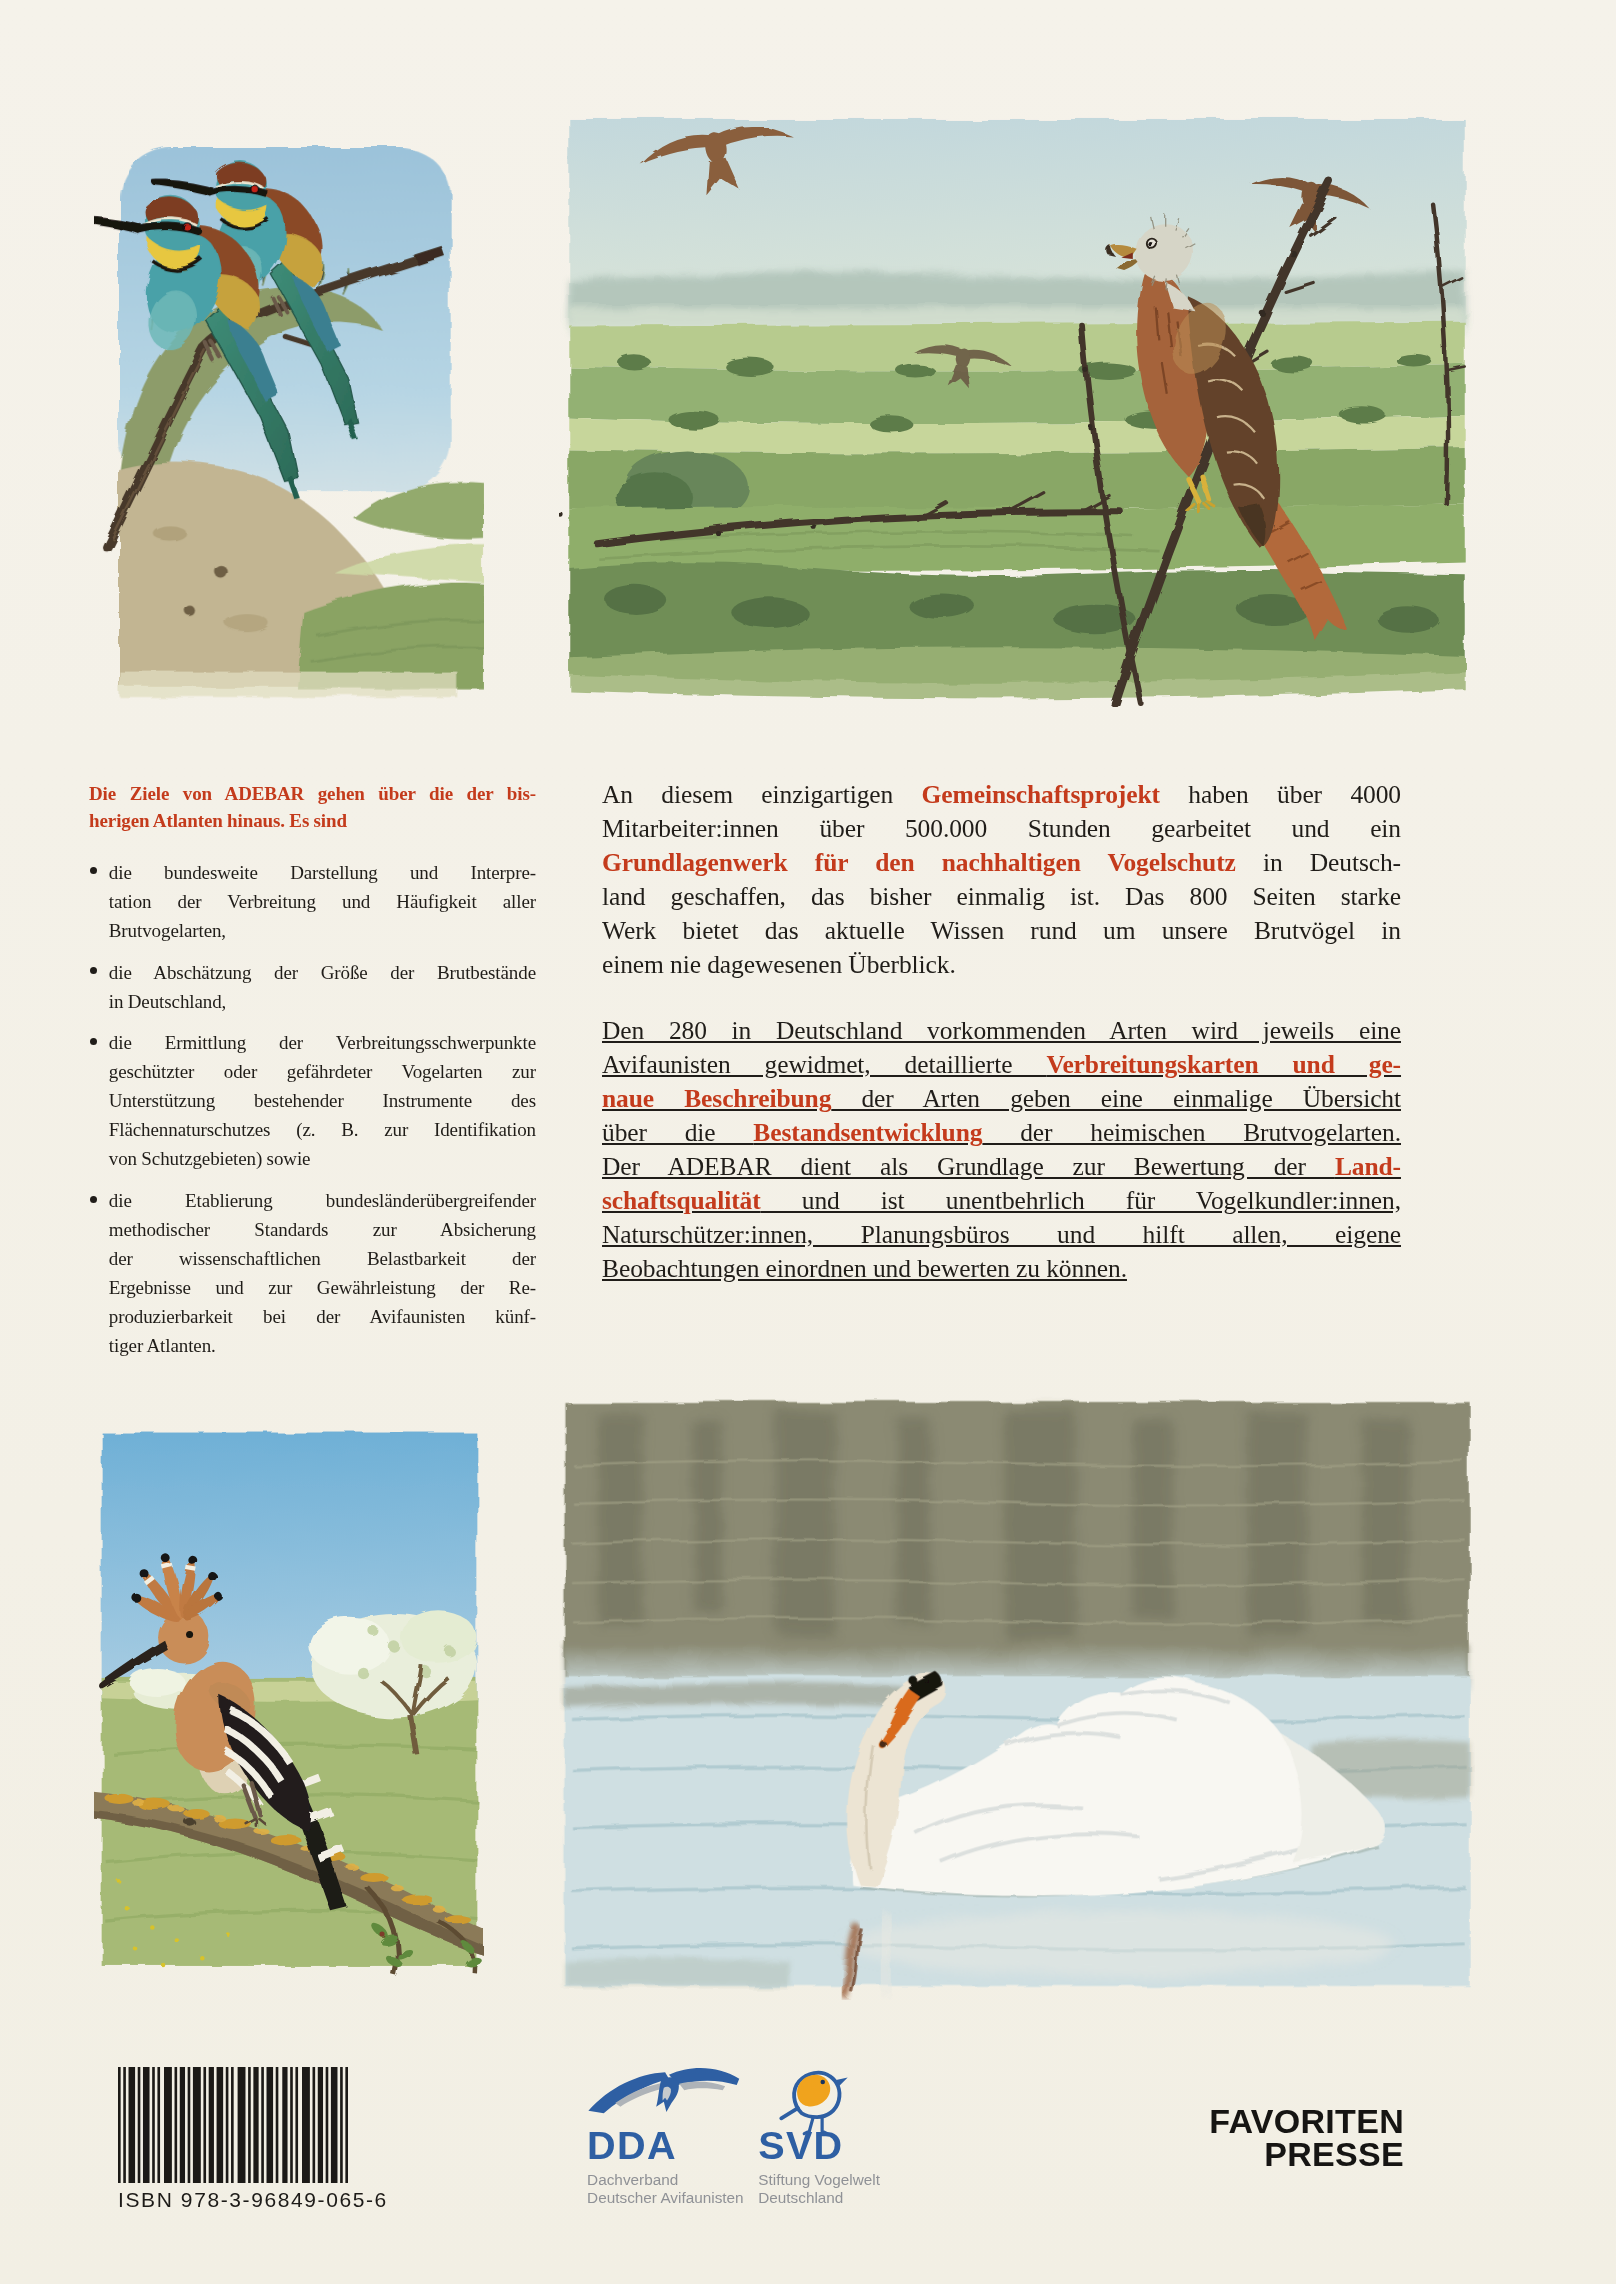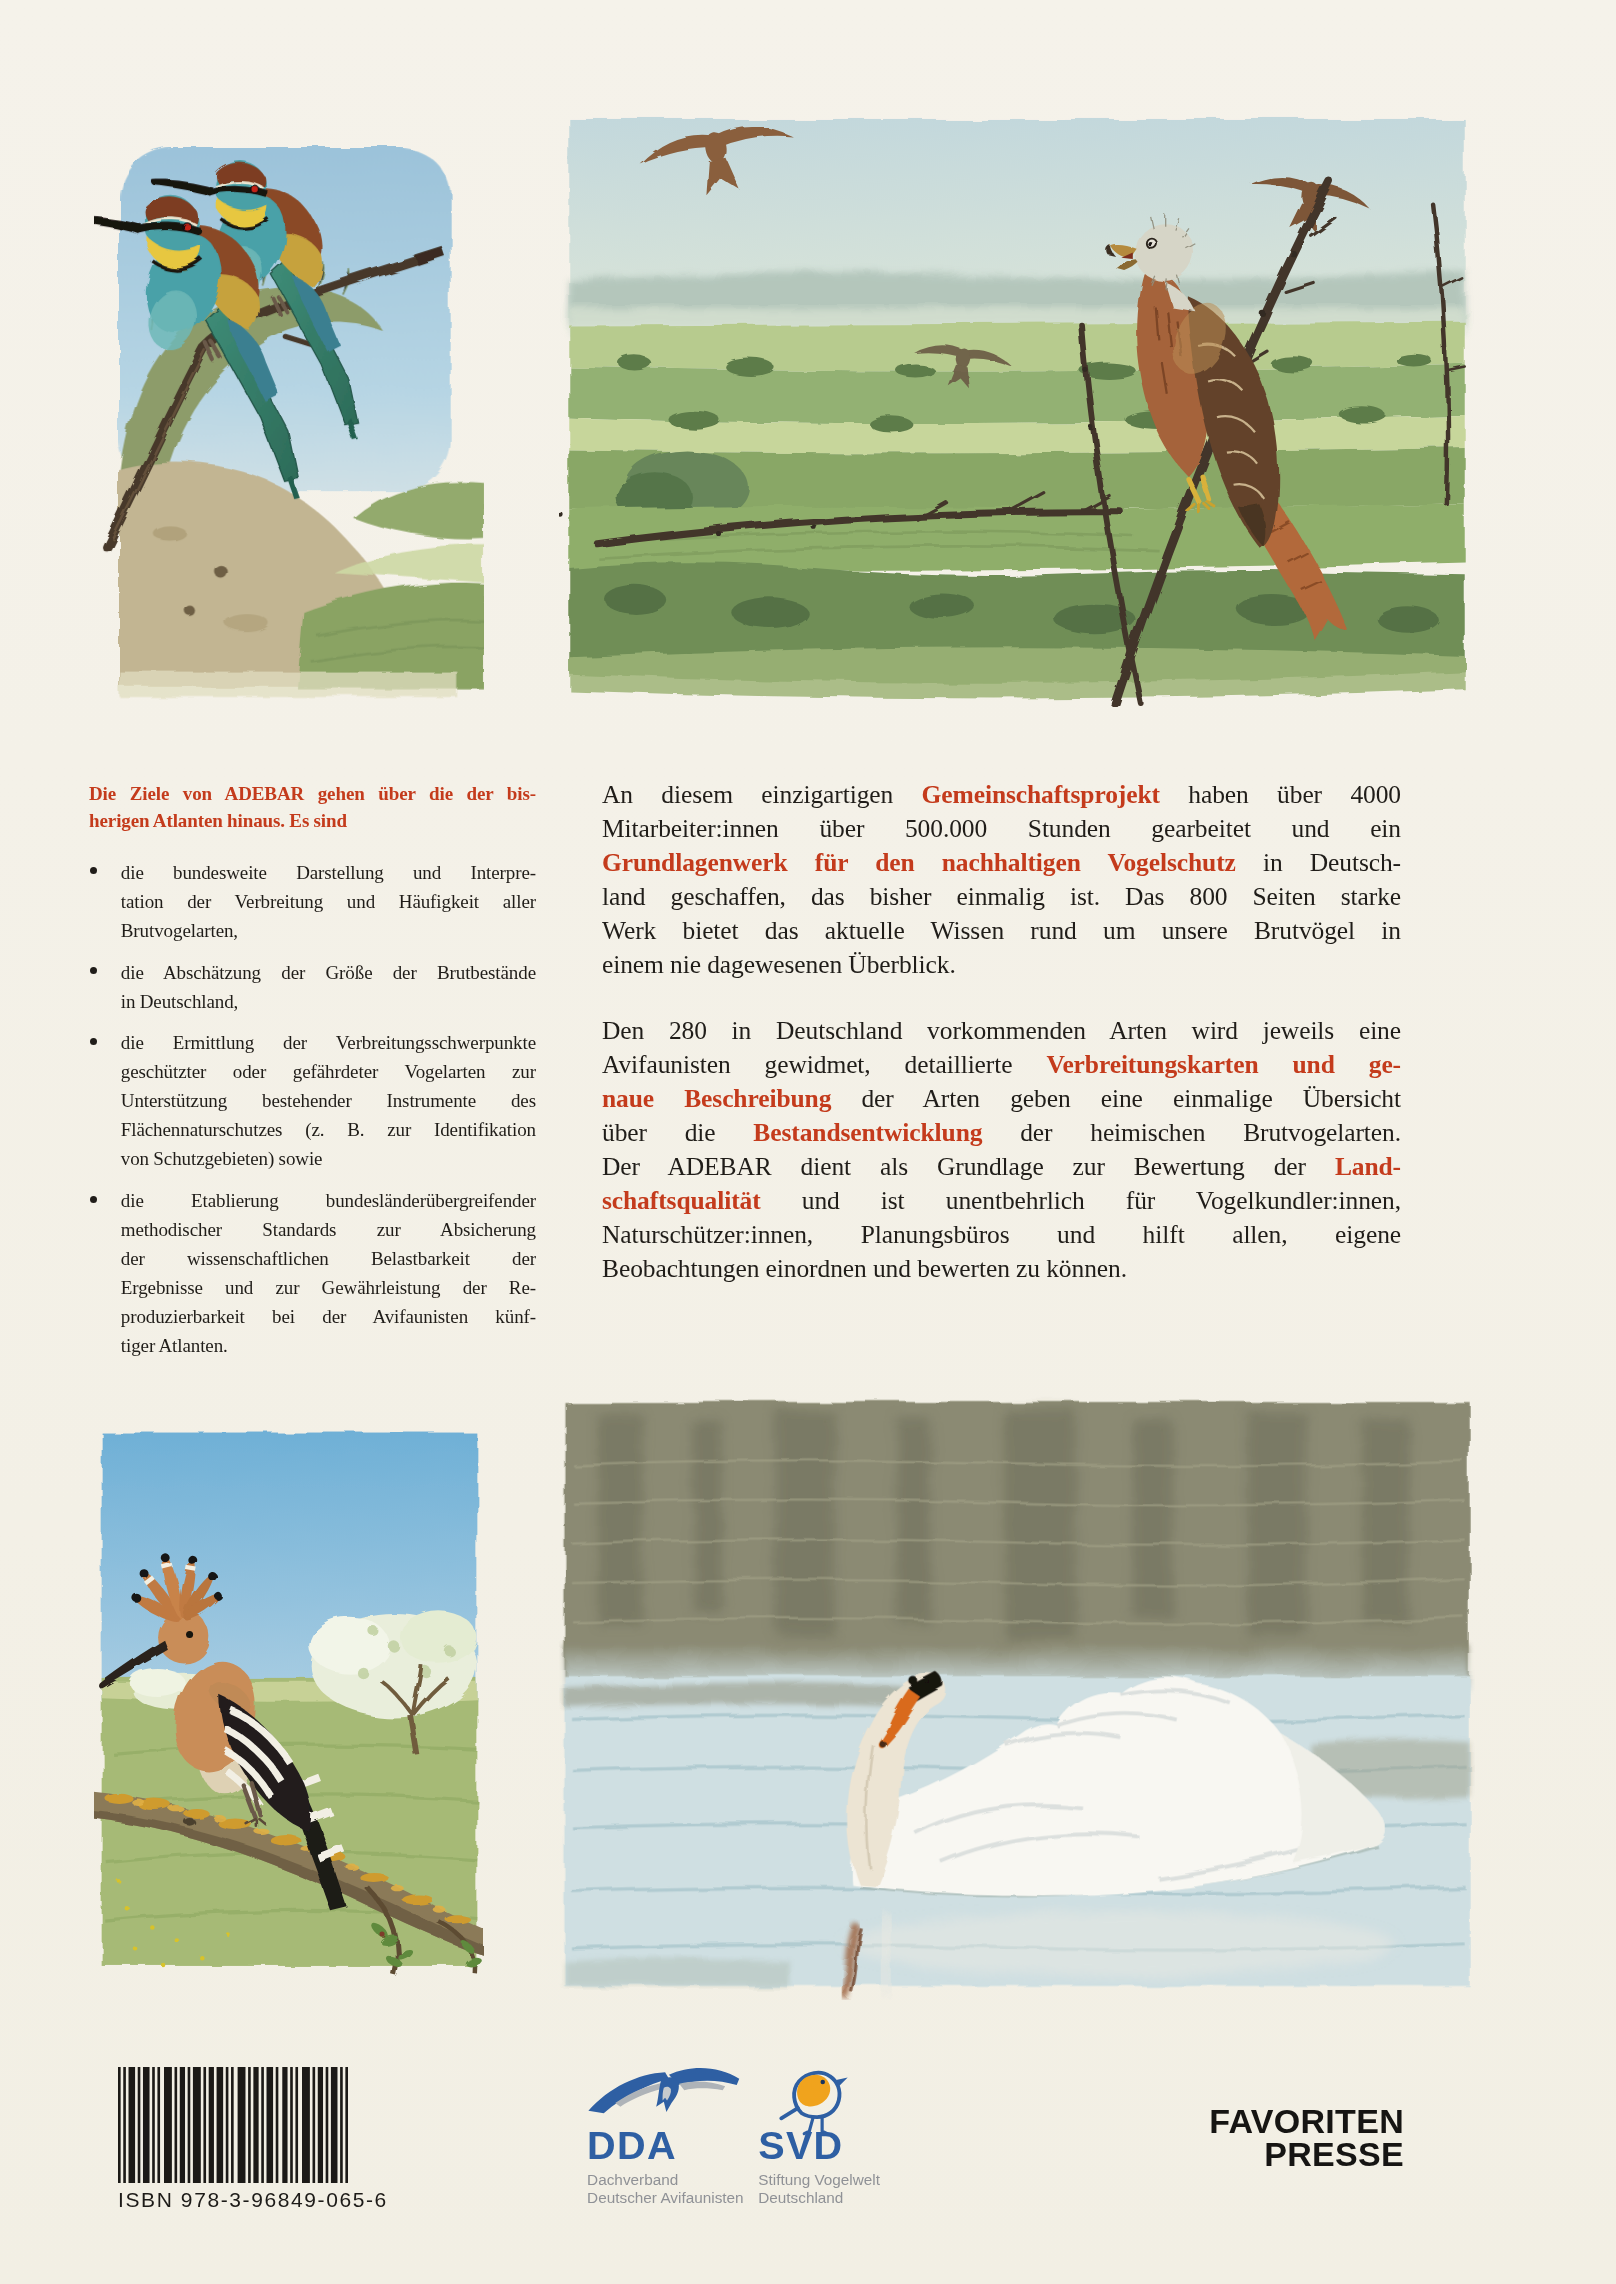--- a/index.html
+++ b/index.html
@@ -24,31 +24,31 @@
   #fig-hoopoe{left:94px;top:1397px;width:390px;height:586px;}
   #fig-swan{left:559px;top:1388px;width:916px;height:612px;}
 
   
   #left-col{position:absolute;left:89px;top:780px;width:447px;}
   .heading .jl{
     font-size:19px;line-height:27.4px;font-weight:700;color:var(--accent);
     letter-spacing:-0.1px;
   }
   .heading{margin-bottom:23px;}
-  .bullet{display:flex;margin-bottom:12.8px;gap:12px;}
+  .bullet{display:flex;margin-bottom:12.8px;}
   .dot{flex:0 0 auto;width:7px;height:7px;border-radius:50%;background:var(--ink);margin:9.6px 11.5px 0 1.3px;}
   .blines{flex:1 1 auto;min-width:0;}
   .jl{
     text-align:justify;text-align-last:justify;
     font-size:19px;line-height:29px;letter-spacing:-0.1px;word-spacing:-0.3px;
   }
   .jl.last{text-align-last:left;}
   #right-col{position:absolute;left:602px;top:778px;width:799px;}
   #right-col .jl{font-size:25.5px;line-height:34px;letter-spacing:-0.1px;word-spacing:0;}
-  .para + .para{margin-top:32px;}
+  .para + .para{margin-top:32px;text-decoration:underline;}
   .red{color:var(--accent);font-weight:700;}
 
   
   #isbn-block{position:absolute;left:118px;top:2067px;width:250px;text-align:center;}
   #isbn-block svg{display:block;width:230px;height:116px;}
   #isbn-text{
     margin-top:5.1px;font-family:"Liberation Sans","DejaVu Sans",sans-serif;
     font-size:21px;letter-spacing:1.6px;color:#1d1b18;white-space:nowrap;
   }
   #dda-logo{position:absolute;left:582px;top:2062px;width:179px;height:151px;}

